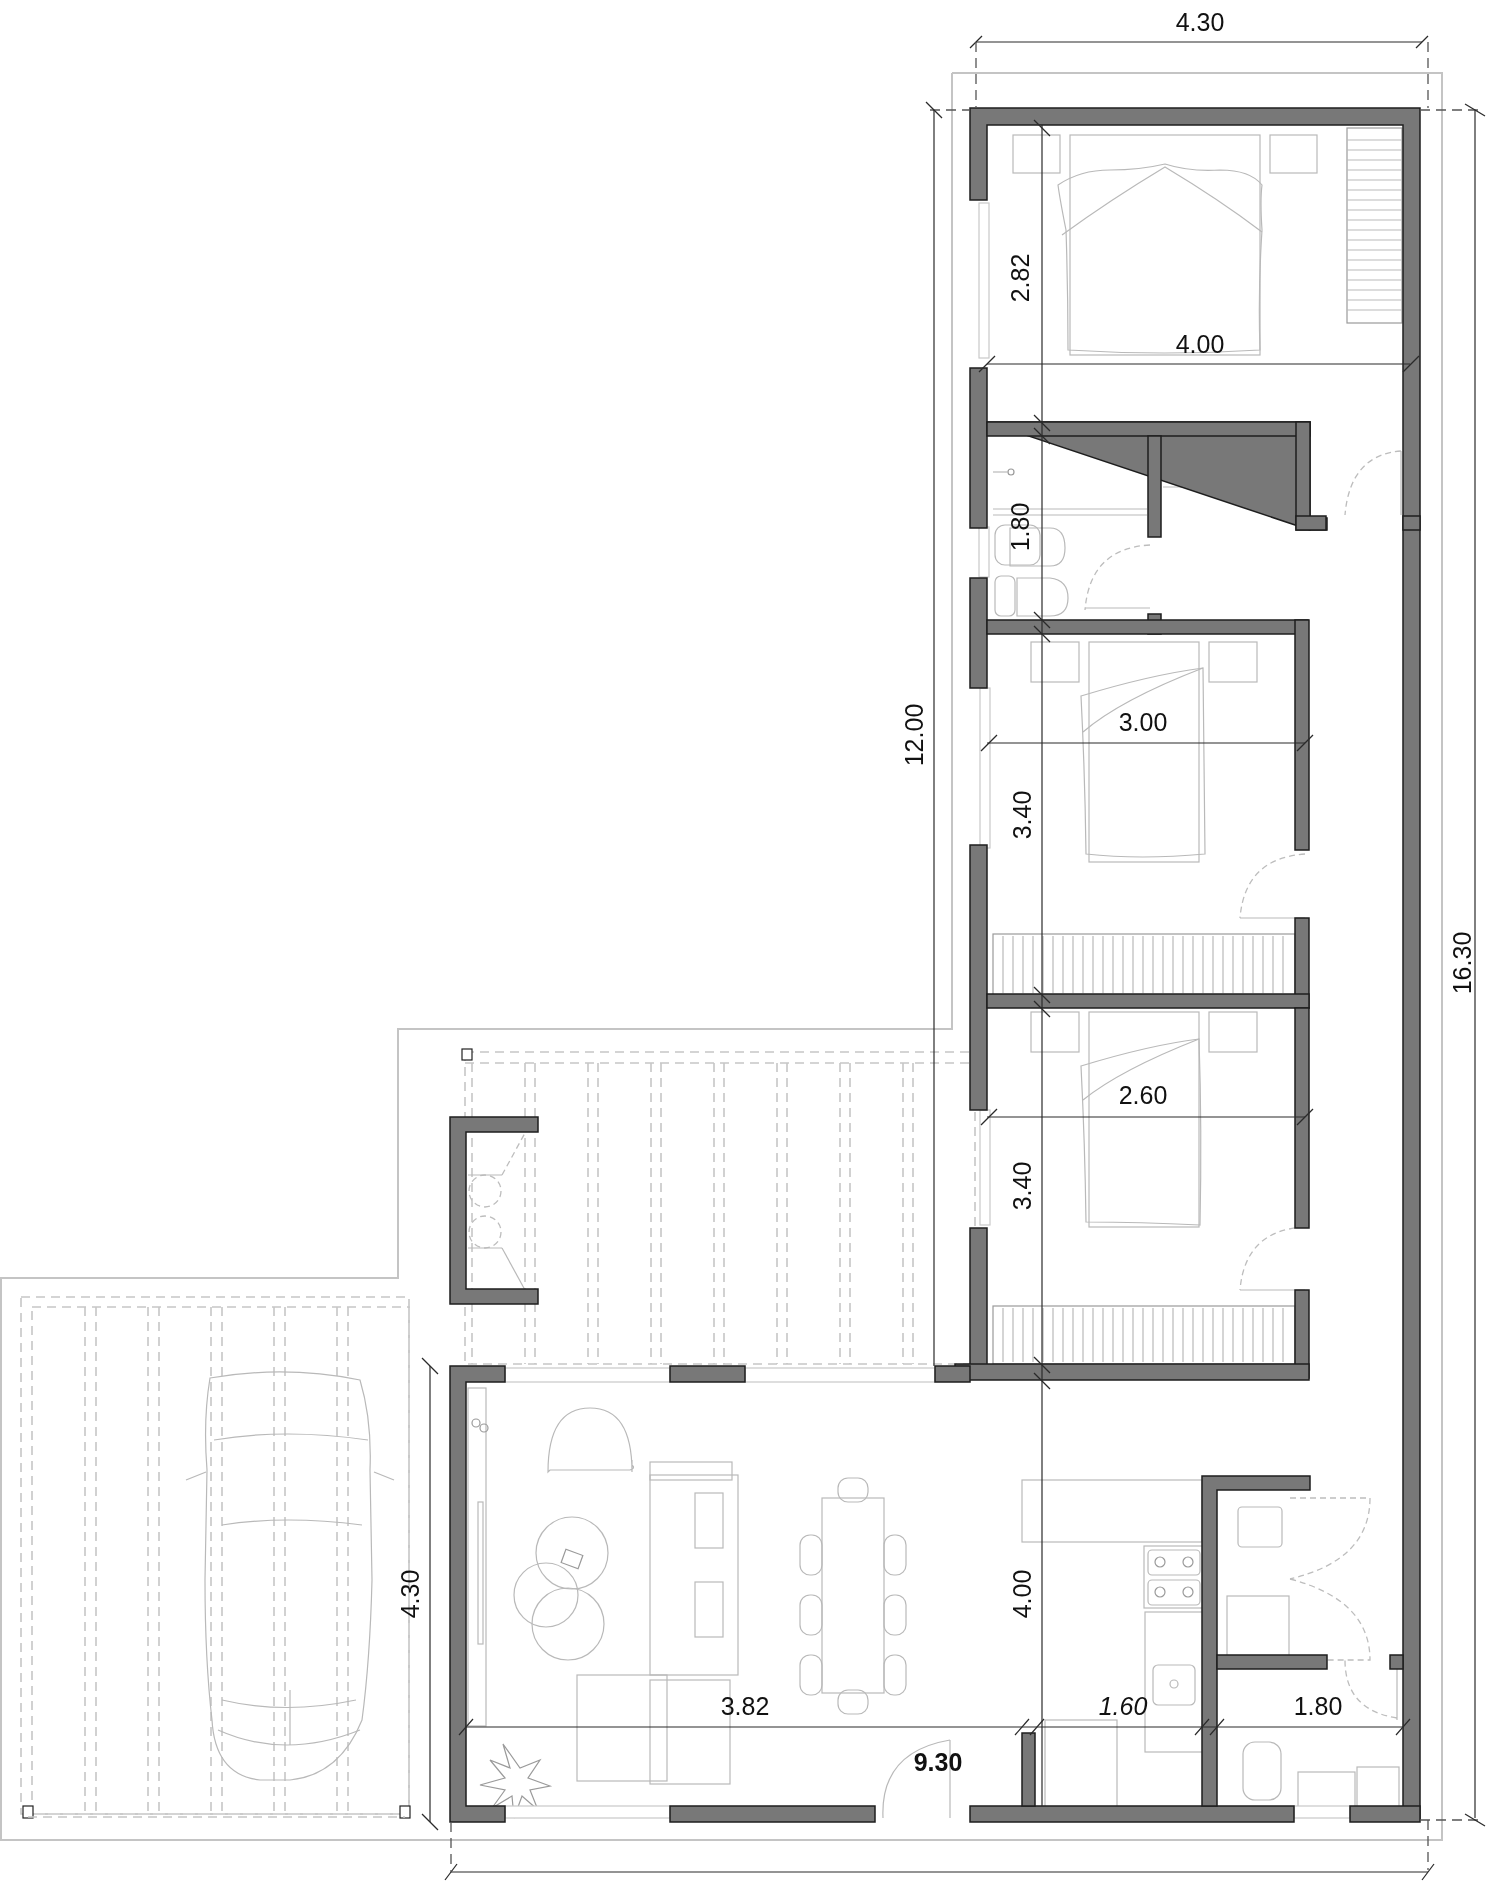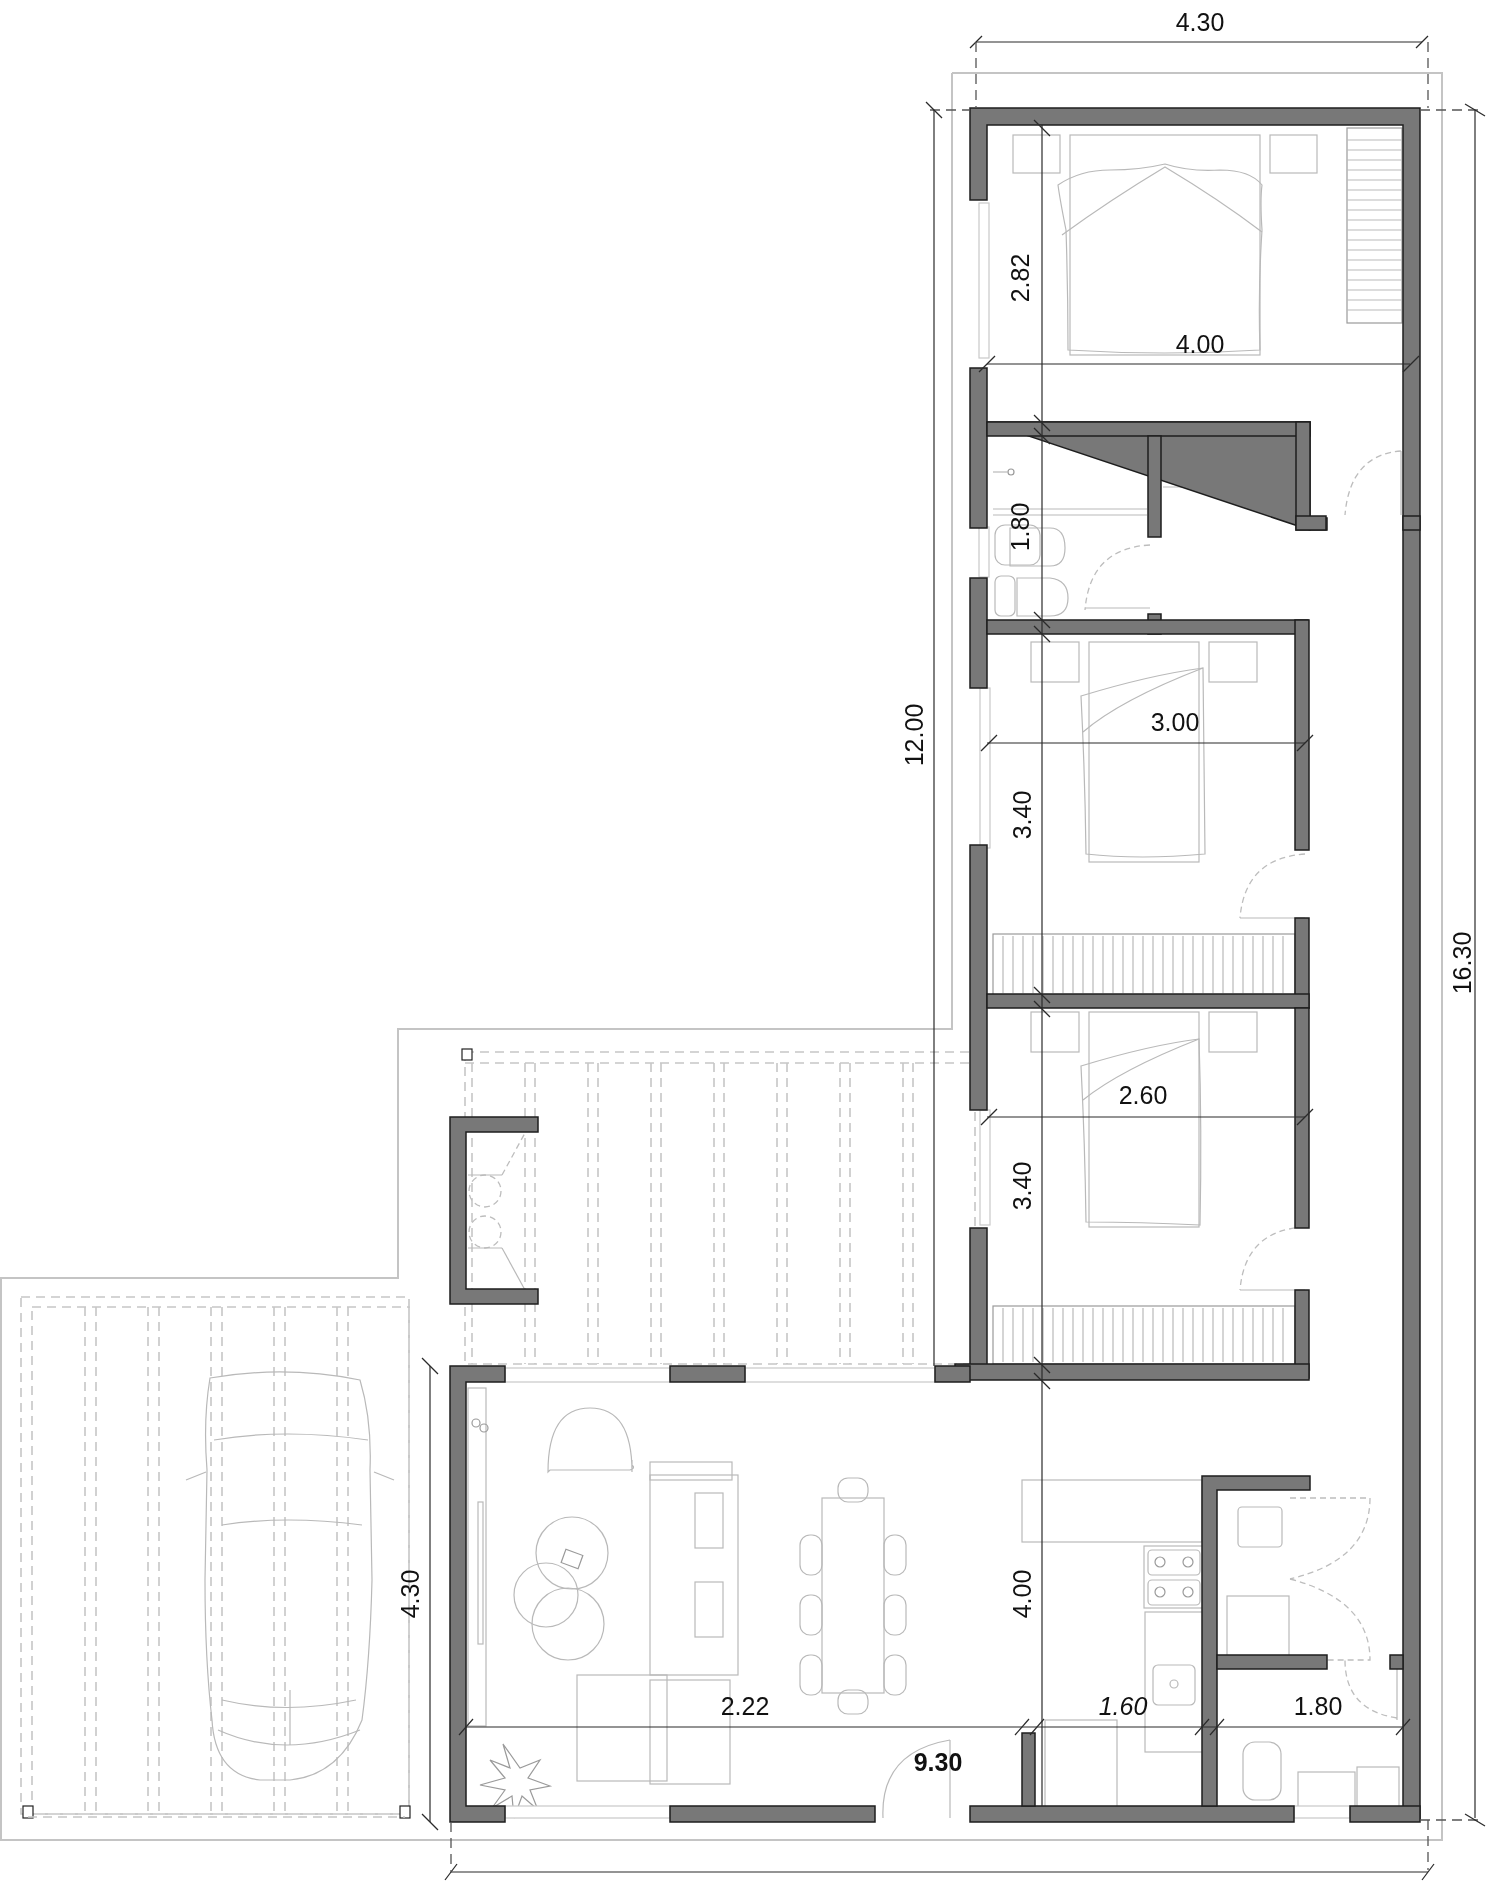--- a/index.html
+++ b/index.html
@@ -406,24 +406,24 @@
     <line x1="1396" y1="1735" x2="1410" y2="1719" class="tick"></line>
   </g>
 </svg>
 
 <div class="labels">
   <span class="dim-label hor" style="left:1200px; top:22px;">4.30</span>
   <span class="dim-label rot" style="left:1020px; top:278px;">2.82</span>
   <span class="dim-label hor" style="left:1200px; top:344px;">4.00</span>
   <span class="dim-label rot" style="left:1020px; top:527px;">1.80</span>
   <span class="dim-label rot" style="left:914px; top:735px;">12.00</span>
-  <span class="dim-label hor" style="left:1143px; top:722px;margin-left:32px;">3.00</span>
+  <span class="dim-label hor" style="left:1143px; top:722px;">3.00</span>
   <span class="dim-label rot" style="left:1022px; top:815px;">3.40</span>
   <span class="dim-label hor" style="left:1143px; top:1095px;">2.60</span>
   <span class="dim-label rot" style="left:1022px; top:1186px;">3.40</span>
   <span class="dim-label rot" style="left:1462px; top:963px;">16.30</span>
   <span class="dim-label rot" style="left:410px; top:1594px;">4.30</span>
   <span class="dim-label rot" style="left:1022px; top:1594px;">4.00</span>
-  <span class="dim-label hor" style="left:745px; top:1706px;">2.22</span>
+  <span class="dim-label hor" style="left:745px; top:1706px;">3.82</span>
   <span class="dim-label hor" style="left:1123px; top:1706px;font-style:italic;">1.60</span>
   <span class="dim-label hor" style="left:1318px; top:1706px;">1.80</span>
   <span class="dim-label hor" style="left:938px; top:1762px;font-weight:bold;">9.30</span>
 </div>
 
 </body></html>

